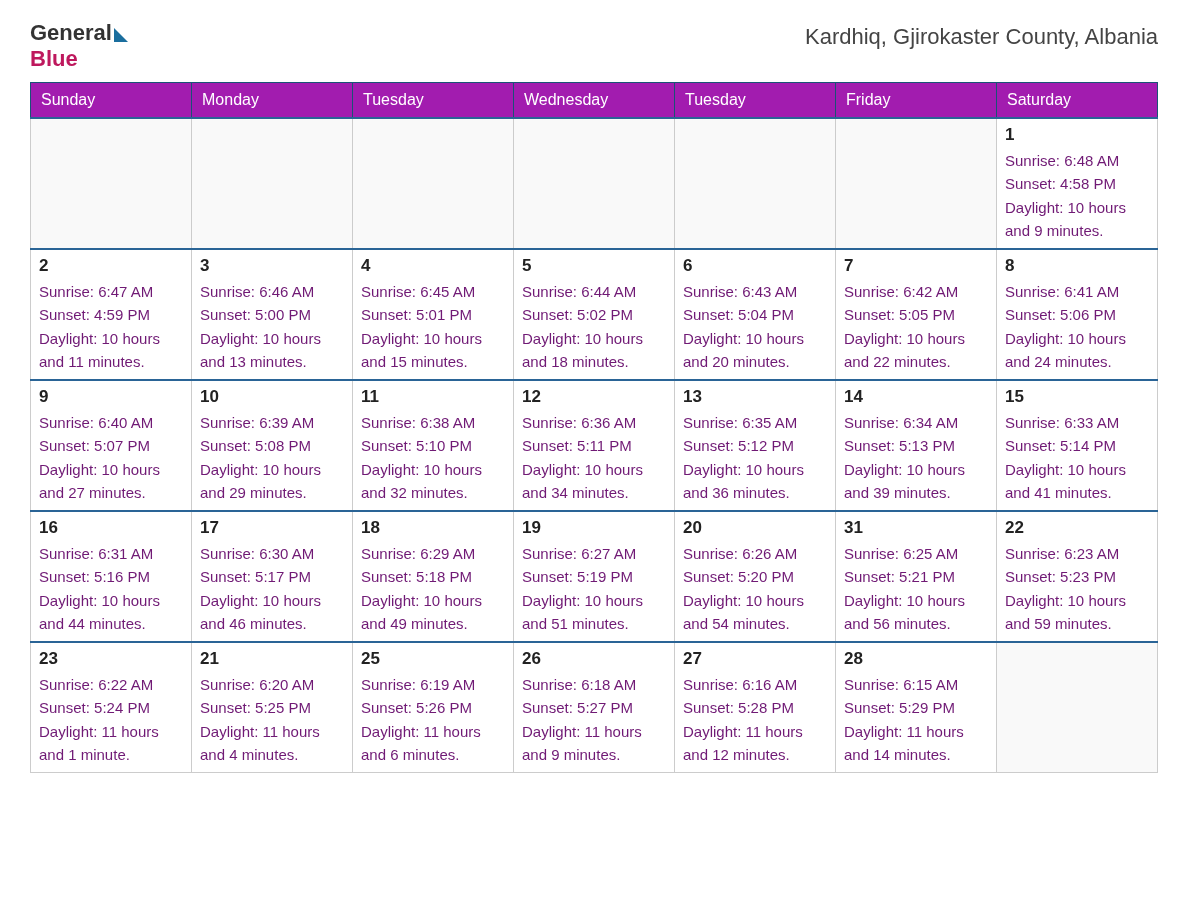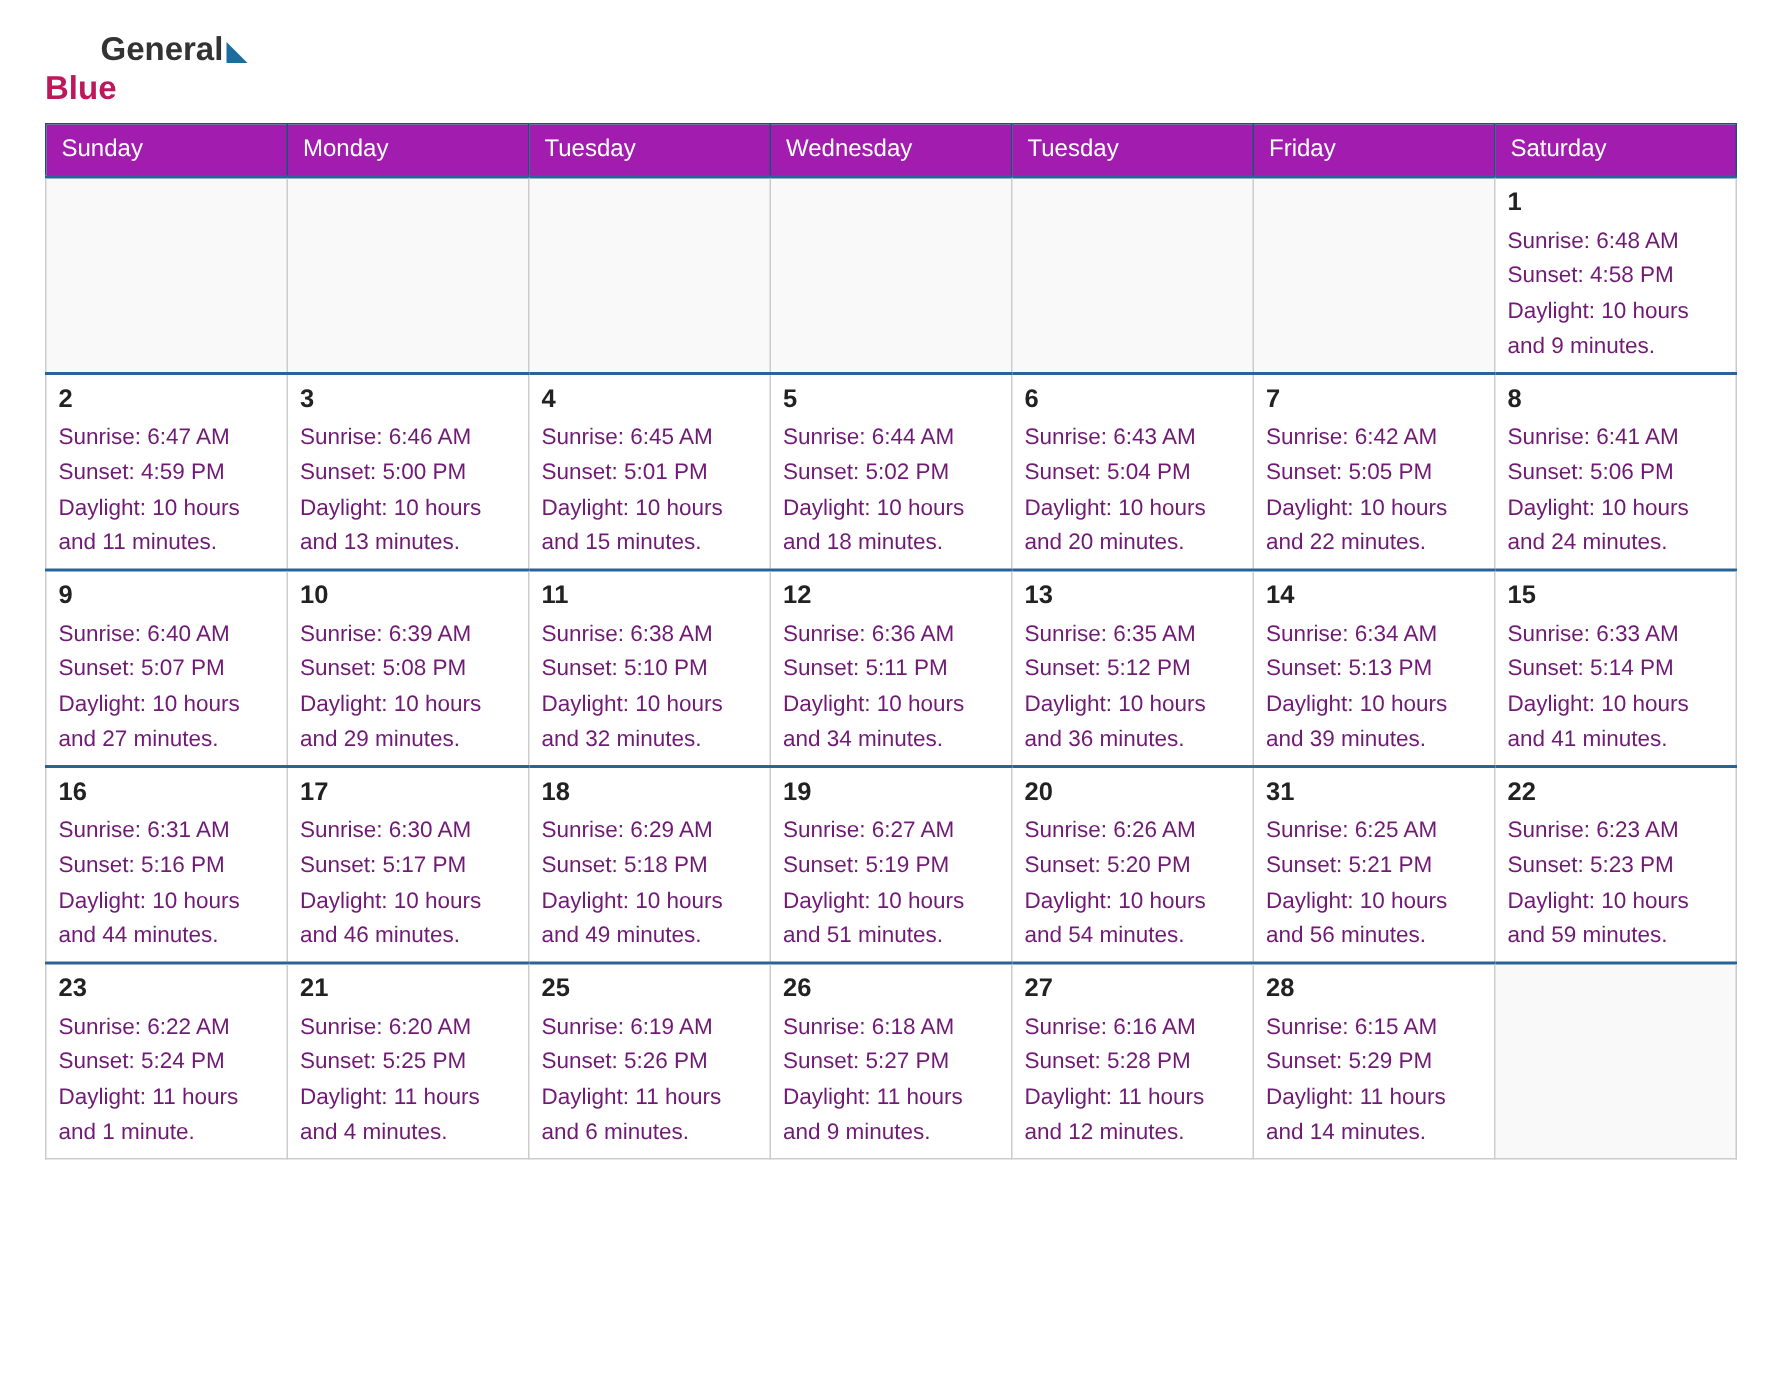--- a/index.html
+++ b/index.html
@@ -17,21 +17,20 @@
       margin-bottom: 10px;
     }
     .logo {
       display: flex;
       flex-direction: column;
       align-items: flex-start;
     }
     .logo-top {
       display: flex;
       align-items: center;
-      margin-left: 37px;
     }
     .logo-general {
       font-size: 22px;
       font-weight: bold;
       color: #333;
     }
     .logo-triangle {
       width: 0;
       height: 0;
       border-left: 14px solid #1a6e9e;
@@ -108,20 +107,21 @@
 
 <div class="header">
   <div class="logo">
     <div class="logo-top">
       <span class="logo-general">General</span>
       <div class="logo-triangle"></div>
     </div>
     <span class="logo-bottom">Blue</span>
   </div>
   <div class="title-area">
+    <div class="calendar-subtitle">Kardhiq, Gjirokaster County, Albania</div>
   </div>
 </div>
 
 <table class="calendar">
   <thead>
     <tr>
     <th>Sunday</th>
         <th>Monday</th>
         <th>Tuesday</th>
         <th>Wednesday</th>

